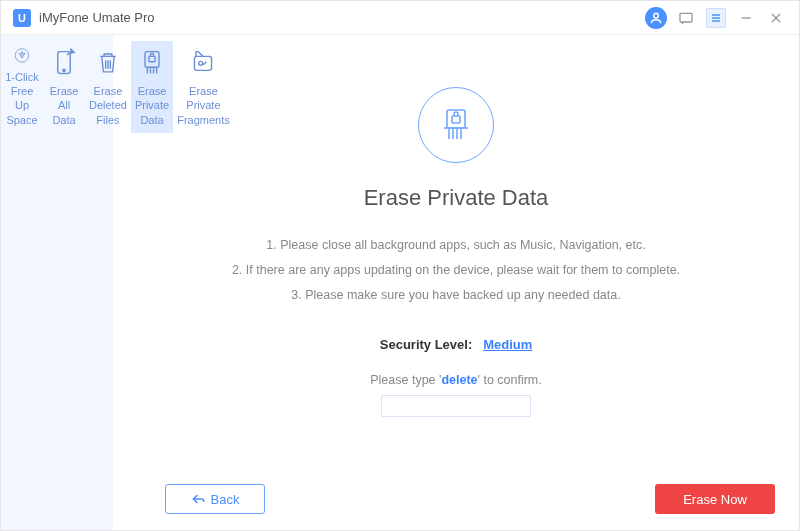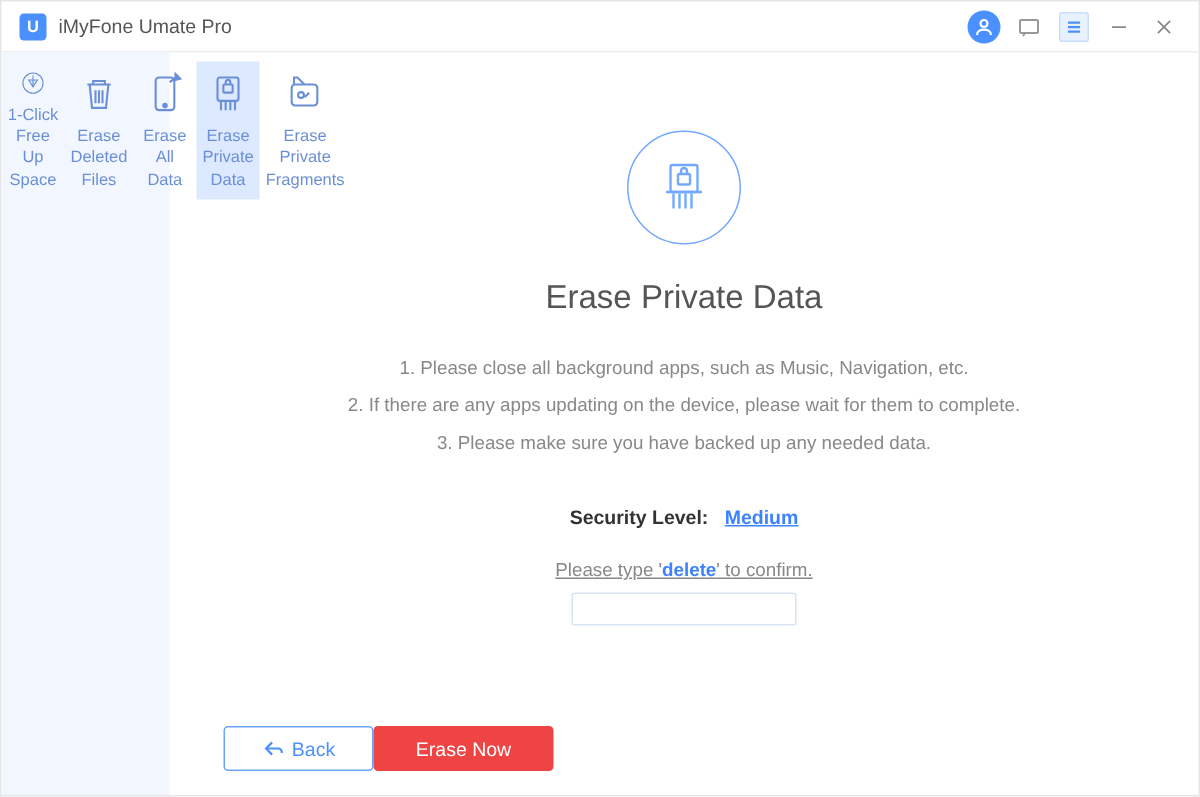--- a/index.html
+++ b/index.html
@@ -112,35 +112,36 @@
     line-height:2;
     text-align:center;
     margin-bottom:29px;
   }
   .sec-level {
     font-size:13px;
     margin-bottom:21px;
   }
   .sec-level .label { font-weight:bold; color:#333; }
   .sec-level .val { color:#3c82ff; font-weight:bold; text-decoration:underline; cursor:pointer; }
-  .confirm-row { font-size:12.5px; color:#888; margin-bottom:8px;text-decoration:underline;}
+  .confirm-row { font-size:12.5px; color:#888; margin-bottom:8px;}
   .confirm-row .keyword { color:#3c82ff; font-weight:bold;}
   .confirm-input {
     width:150px; height:22px;
     border:1px solid #d9e3f3;
     border-radius:2px;
     font-size:12px;
     padding:0 6px;
     text-align:left;
   }
   .footer {
     position:absolute;
-    left:0; right:0; bottom:16px;
+    left:16px; right:0; bottom:16px;
     padding: 0 24px 0 36px;
     display:flex;
+    justify-content:space-between;
   }
   .btn-back {
     width:100px; height:30px;
     border:1px solid #6aa4ff;
     background:#fff;
     border-radius:3px;
     color:#4a90ff;
     font-size:13px;
     display:flex; align-items:center; justify-content:center;
     gap:6px; cursor:pointer;
@@ -204,37 +205,37 @@
       <svg class="side-icon" viewBox="0 0 40 40" fill="none" stroke="currentColor" stroke-width="1.8">
         <circle cx="20" cy="20" r="16"></circle>
           <path d="M20 8v18"></path>
           <path d="M13 15l7 11 7-11z" fill="currentColor" fill-opacity="0.15"></path>
       </svg>
       <span style="white-space:pre-line">1-Click
 Free Up Space</span>
     </div>
     <div class="side-item">
       <svg class="side-icon" viewBox="0 0 40 40" fill="none" stroke="currentColor" stroke-width="1.8">
+        <rect x="12" y="6" width="16" height="28" rx="3"></rect>
+          <circle cx="20" cy="30" r="1.5" fill="currentColor"></circle>
+        <path d="M24 10l7-5" stroke-width="2"></path>
+          <path d="M29 3l4 4-4 1z" fill="currentColor"></path>
+      </svg>
+      <span>Erase All Data</span>
+    </div>
+    <div class="side-item">
+      <svg class="side-icon" viewBox="0 0 40 40" fill="none" stroke="currentColor" stroke-width="1.8">
         <path d="M10 12h20"></path>
           <path d="M15 12V9h10v3"></path>
           <path d="M12 12l2 20h12l2-20"></path>
         <line x1="17" y1="17" x2="17" y2="28"></line>
           <line x1="20" y1="17" x2="20" y2="28"></line>
           <line x1="23" y1="17" x2="23" y2="28"></line>
       </svg>
       <span>Erase Deleted Files</span>
-    </div>
-    <div class="side-item">
-      <svg class="side-icon" viewBox="0 0 40 40" fill="none" stroke="currentColor" stroke-width="1.8">
-        <rect x="12" y="6" width="16" height="28" rx="3"></rect>
-          <circle cx="20" cy="30" r="1.5" fill="currentColor"></circle>
-        <path d="M24 10l7-5" stroke-width="2"></path>
-          <path d="M29 3l4 4-4 1z" fill="currentColor"></path>
-      </svg>
-      <span>Erase All Data</span>
     </div>
     <div class="side-item active">
       <svg class="side-icon" viewBox="0 0 40 40" fill="none" stroke="currentColor" stroke-width="1.8">
         <rect x="11" y="6" width="18" height="20" rx="2"></rect>
         <rect x="16" y="12" width="8" height="7" rx="1"></rect>
         <path d="M18 12v-2a2 2 0 014 0v2"></path>
         <line x1="14" y1="26" x2="14" y2="34"></line>
           <line x1="18" y1="26" x2="18" y2="34"></line>
         <line x1="22" y1="26" x2="22" y2="34"></line>
           <line x1="26" y1="26" x2="26" y2="34"></line>

